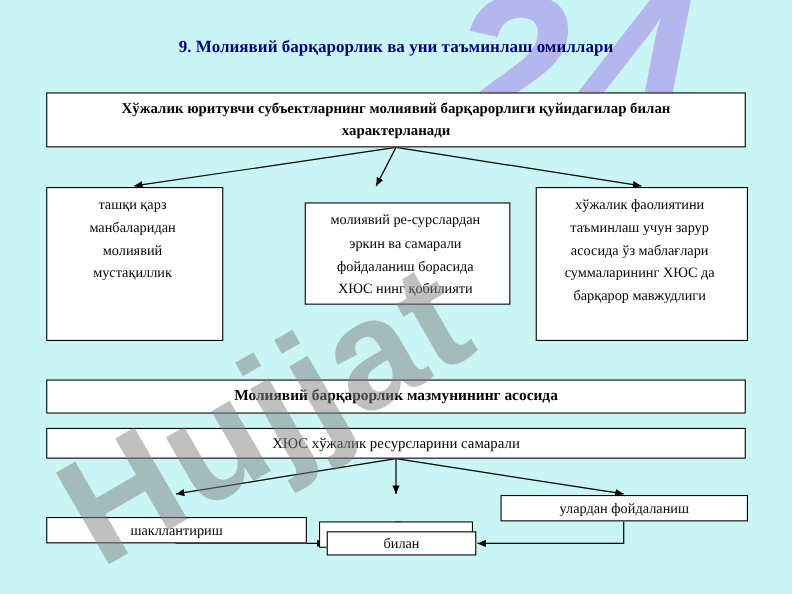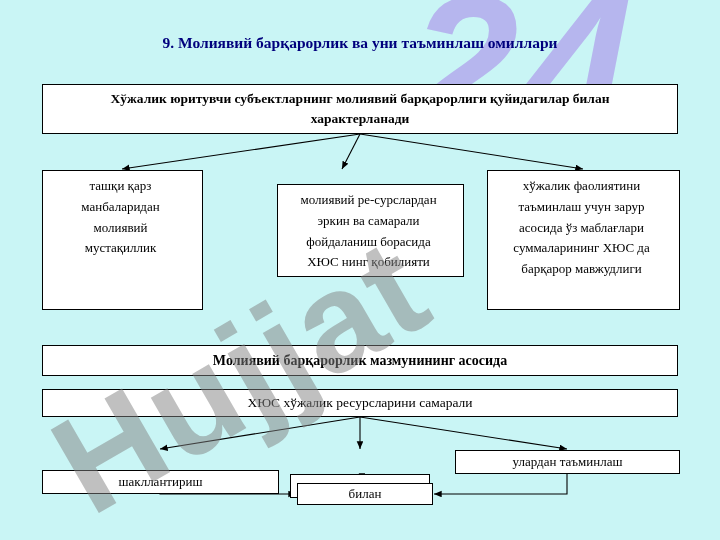--- a/index.html
+++ b/index.html
@@ -74,19 +74,19 @@
 асосида ўз маблағлари
 суммаларининг ХЮС да
 барқарор мавжудлиги</div>
 
   <div class="box bold" id="basisBox">Молиявий барқарорлик мазмунининг асосида</div>
 
   <div class="box" id="resourceBox">ХЮС хўжалик ресурсларини самарали</div>
 
   <div class="box" id="proc0">шакллантириш</div>
   <div class="box" id="proc1">тақсимлаш</div>
-  <div class="box" id="proc2">улардан таъминлаш</div>
+  <div class="box" id="proc2">улардан фойдаланиш</div>
 
   <div class="box" id="endBox">билан</div>
 
   <div class="wm-text">Hujjat</div>
 
 </div>
 
 </body></html>

